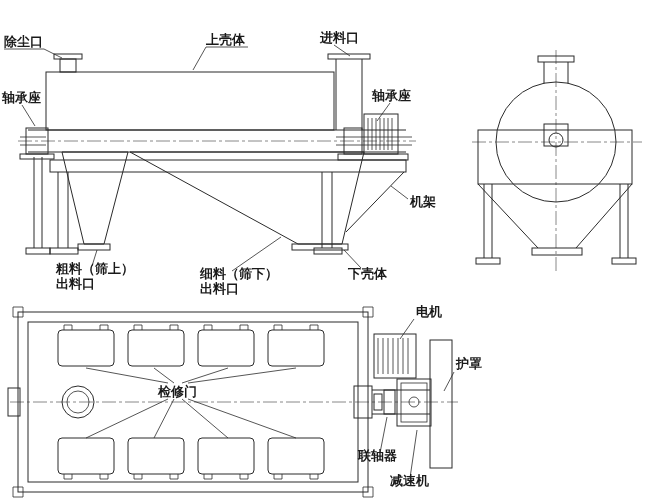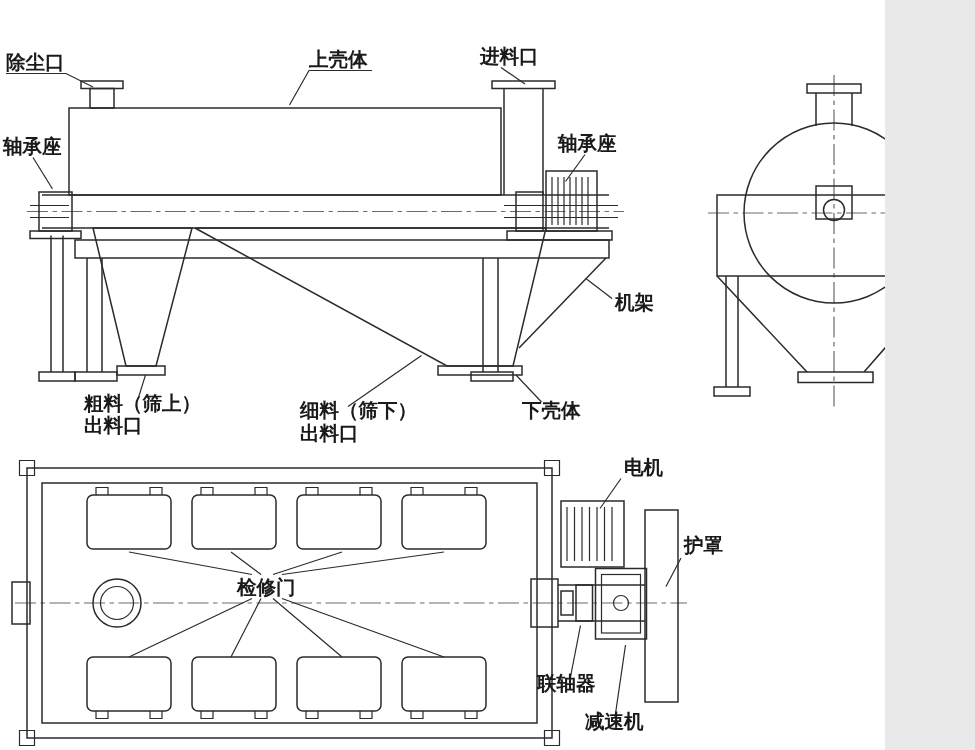--- a/index.html
+++ b/index.html
@@ -1,16 +1,16 @@
 <!DOCTYPE html>
 <html><head>
 <meta charset="utf-8">
 <style>
   html,body{margin:0;padding:0;background:#e9e9e9;}
-  .canvas{width:590px;height:500px;background:#ffffff;position:relative;overflow:hidden;
+  .canvas{width:650px;height:500px;background:#ffffff;position:relative;overflow:hidden;
           font-family:"DejaVu Sans",sans-serif;}
   svg{display:block;}
   svg text{font-family:"DejaVu Sans","Liberation Sans",sans-serif;font-size:13px;font-weight:bold;fill:#1a1a1a;}
   .ln{stroke:#2b2b2b;stroke-width:1;fill:none;}
   .thin{stroke-width:0.8;}
   .cl{stroke:#6a6a6a;stroke-width:0.8;fill:none;stroke-dasharray:14 3 3 3;}
 </style>
 </head>
 <body>
 

